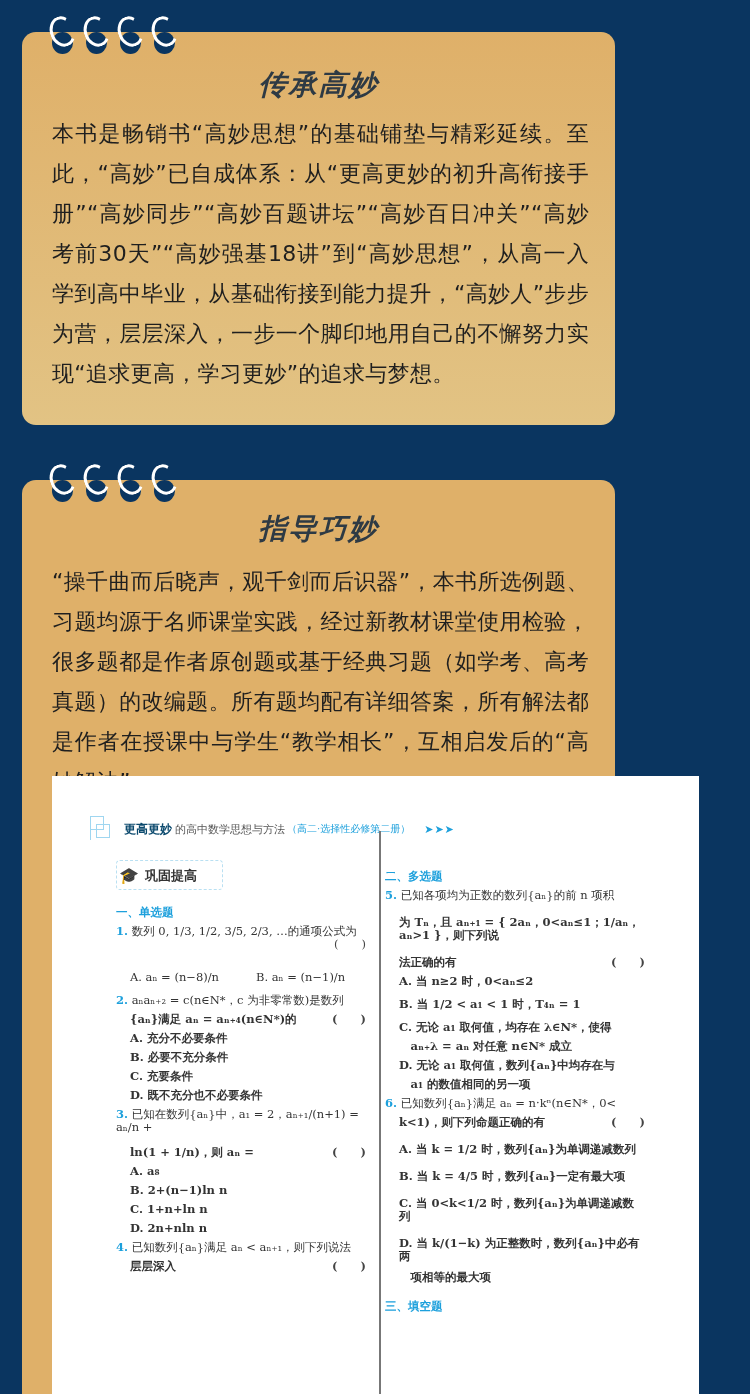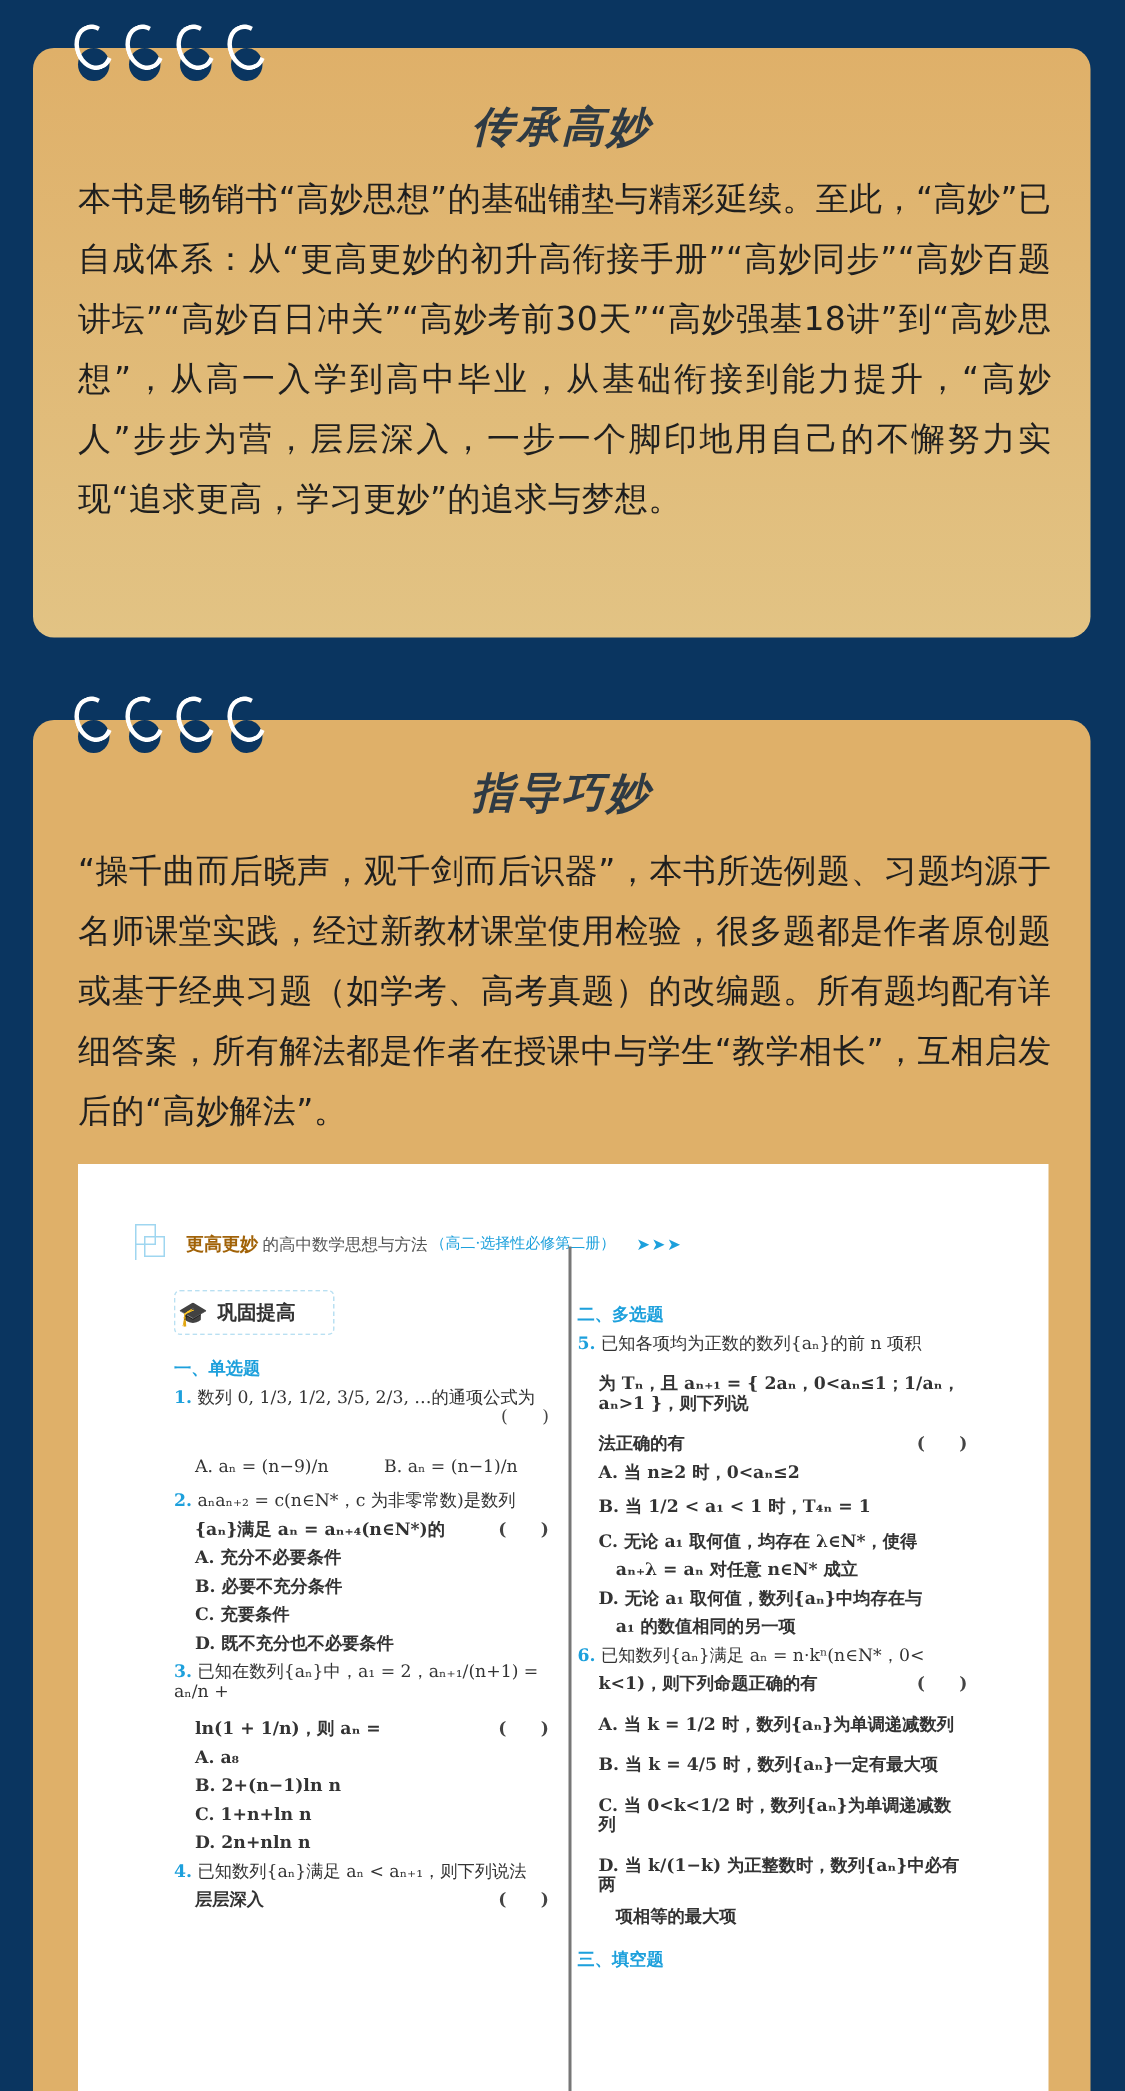--- a/index.html
+++ b/index.html
@@ -1,18 +1,18 @@
 <!DOCTYPE html>
 <html><head>
 <meta charset="utf-8">
 <style>
   html,body{margin:0;padding:0;}
   body{width:750px;height:1394px;background:#0a3560;overflow:hidden;position:relative;
        font-family:"DejaVu Sans","Liberation Sans",sans-serif;}
-  .card{position:absolute;left:22px;width:705px;border-radius:14px;
+  .card{position:absolute;left:22px;width:593px;border-radius:14px;
         background:linear-gradient(180deg,#dfb069 0%,#e2c384 100%);}
   .card1{top:32px;height:393px;}
   .card2{top:480px;height:940px;background:#dfb069;border-bottom-left-radius:0;border-bottom-right-radius:0;}
   .rings{position:absolute;left:28px;top:-16px;display:flex;gap:9px;}
   .ring{position:relative;width:25px;height:38px;}
   .ring .hole{position:absolute;left:2px;top:16px;width:21px;height:22px;border-radius:50%;background:#0a3560;}
   .ring .loop{position:absolute;left:0;top:0;width:19px;height:25px;border:3px solid #fff;border-radius:50%;
               border-right-color:transparent;transform:rotate(-20deg);}
   .title{position:absolute;left:0;right:0;text-align:center;font-weight:bold;font-style:italic;
          font-size:28px;color:#2e3a44;letter-spacing:2px;}
@@ -20,21 +20,21 @@
   .card2 .title{top:30px;}
   .para{position:absolute;left:30px;right:26px;font-size:22px;line-height:40px;color:#1f1f1f;
         text-align:justify;letter-spacing:0.3px;}
   .card1 .para{top:82px;}
   .card2 .para{top:82px;}
   .page{position:absolute;left:52px;top:776px;width:647px;height:640px;background:#fff;overflow:hidden;
         font-family:"DejaVu Serif","Liberation Serif",serif;color:#333;}
   .hdr{position:absolute;left:38px;top:40px;display:flex;align-items:center;font-size:11px;color:#555;}
   .hdr .logo{width:30px;height:26px;position:relative;margin-right:4px;}
   .hdr .logo span{position:absolute;border:1.5px solid #9fd6f0;}
-  .hdr .brand{color:#a16207;font-weight:bold;font-size:12px;margin-right:3px;}
+  .hdr .brand{color:#0c4a6e;font-weight:bold;font-size:12px;margin-right:3px;}
   .hdr .sub{color:#1da0dc;font-size:10px;margin-left:2px;}
   .hdr .arrows{color:#1da0dc;margin-left:14px;font-size:11px;letter-spacing:1px;}
   .divider{position:absolute;left:327px;top:55px;width:2px;height:600px;background:#777;}
   .col{position:absolute;font-size:11.5px;line-height:13px;}
   .lcol{left:64px;top:84px;width:250px;}
   .rcol{left:333px;top:78px;width:260px;}
   .badge{display:flex;align-items:center;width:105px;height:28px;border:1px dashed #b9e0f2;border-radius:4px;
          font-weight:bold;font-size:13px;color:#333;margin-bottom:8px;}
   .badge .cap{color:#1da0dc;margin:0 6px 0 2px;font-size:16px;}
   .sec{color:#1da0dc;font-weight:bold;font-size:11.5px;margin:16px 0 6px 0;font-family:"DejaVu Sans",sans-serif;}
@@ -114,21 +114,21 @@
       <span>巩固提高</span>
     </div>
     <div class="sec">一、单选题</div>
     <div class="q">
       <span class="n">1.</span>
       <span>数列 0, 1/3, 1/2, 3/5, 2/3, …的通项公式为</span>
       <div class="lineh">
           <span class="bl">(　　)</span>
         </div>
       <div class="row">
-          <span>A. aₙ = (n−9)/n</span>
+          <span>A. aₙ = (n−8)/n</span>
           <span style="width:110px">B. aₙ = (n−1)/n</span>
         </div>
     </div>
     <div class="q">
       <span class="n">2.</span>
       <span>aₙaₙ₊₂ = c(n∈N*，c 为非零常数)是数列</span>
       <div class="opt"><span>{aₙ}满足 aₙ = aₙ₊₄(n∈N*)的</span><span class="bl">(　　)</span></div>
       <div class="opt">A. 充分不必要条件</div>
       <div class="opt">B. 必要不充分条件</div>
       <div class="opt">C. 充要条件</div>

